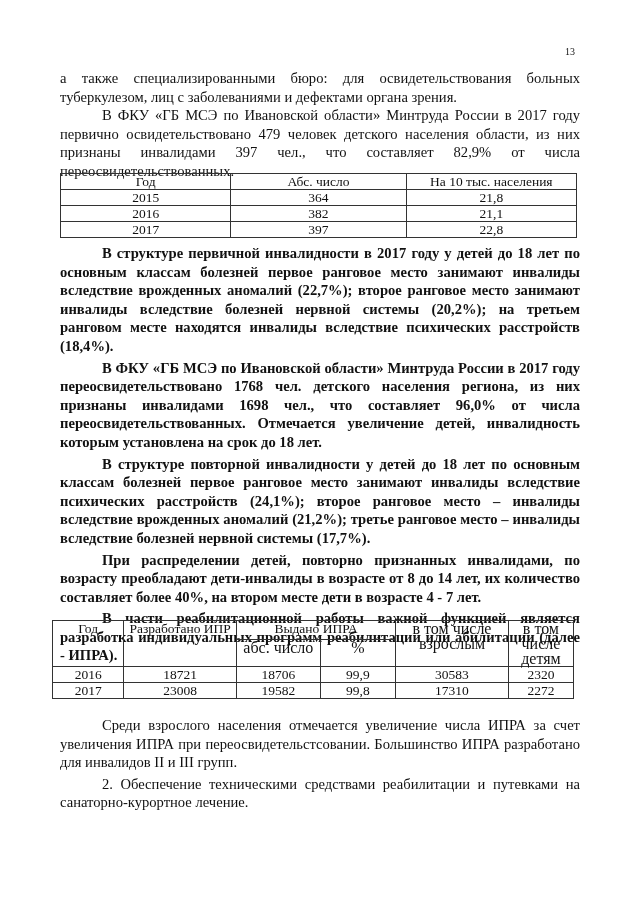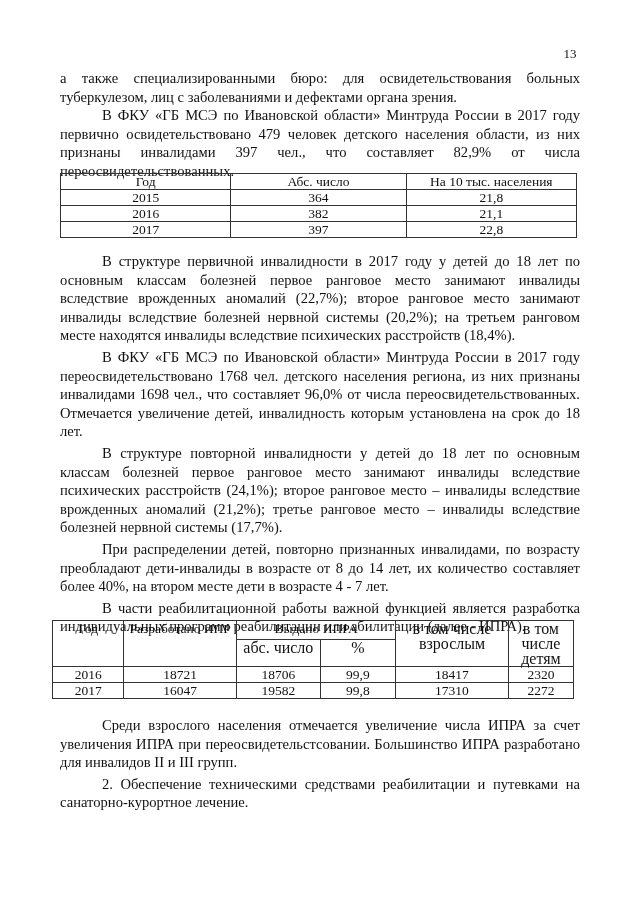--- a/index.html
+++ b/index.html
@@ -14,21 +14,21 @@
       overflow: hidden;
       font-family: "Liberation Serif", "DejaVu Serif", serif;
       color: #111111;
     }
     .page-number {
       position: absolute;
       top: 46px;
       left: 560px;
       width: 20px;
       text-align: center;
-      font-size: 13px;
+      font-size: 10px;
     }
     .text-block {
       position: absolute;
       left: 60px;
       width: 520px;
       font-size: 14.6px;
       line-height: 18.6px;
       text-align: justify;
     }
     .text-block p {
@@ -109,21 +109,21 @@
       <td>21,1</td>
     </tr>
     <tr>
       <td>2017</td>
       <td>397</td>
       <td>22,8</td>
     </tr>
   </tbody>
 </table>
 
-<div class="text-block" style="top:252px;">
+<div class="text-block" style="top:244px;font-weight:bold;">
   <p class="indent">В структуре первичной инвалидности в 2017 году у детей до 18 лет по основным классам болезней первое ранговое место занимают инвалиды вследствие врожденных аномалий (22,7%); второе ранговое место занимают инвалиды вследствие болезней нервной системы (20,2%); на третьем ранговом месте находятся инвалиды вследствие психических расстройств (18,4%).</p>
   <p class="indent" style="margin-top:3px;">В ФКУ «ГБ МСЭ по Ивановской области» Минтруда России в 2017 году переосвидетельствовано 1768 чел. детского населения региона, из них признаны инвалидами 1698 чел., что составляет 96,0% от числа переосвидетельствованных. Отмечается увеличение детей, инвалидность которым установлена на срок до 18 лет.</p>
   <p class="indent" style="margin-top:3px;">В структуре повторной инвалидности у детей до 18 лет по основным классам болезней первое ранговое место занимают инвалиды вследствие психических расстройств (24,1%); второе ранговое место – инвалиды вследствие врожденных аномалий (21,2%); третье ранговое место – инвалиды вследствие болезней нервной системы (17,7%).</p>
   <p class="indent" style="margin-top:3px;">При распределении детей, повторно признанных инвалидами, по возрасту преобладают дети-инвалиды в возрасте от 8 до 14 лет, их количество составляет более 40%, на втором месте дети в возрасте 4 - 7 лет.</p>
   <p class="indent" style="margin-top:3px;">В части реабилитационной работы важной функцией является разработка индивидуальных программ реабилитации или абилитации (далее - ИПРА).</p>
 </div>
 
 <table class="tbl2">
   <thead>
     <tr>
@@ -139,26 +139,26 @@
       <th class="small" style="width:80px; height:26px;">абс. число</th>
       <th class="small" style="width:72px; height:26px;">%</th>
     </tr>
   </thead>
   <tbody>
     <tr>
       <td>2016</td>
       <td>18721</td>
       <td>18706</td>
       <td>99,9</td>
-      <td>18417</td>
+      <td>30583</td>
       <td>2320</td>
     </tr>
     <tr>
       <td>2017</td>
-      <td>16047</td>
+      <td>23008</td>
       <td>19582</td>
       <td>99,8</td>
       <td>17310</td>
       <td>2272</td>
     </tr>
   </tbody>
 </table>
 
 <div class="text-block" style="top:716px;">
   <p class="indent">Среди взрослого населения отмечается увеличение числа ИПРА за счет увеличения ИПРА при переосвидетельстсовании. Большинство ИПРА разработано для инвалидов II и III групп.</p>

